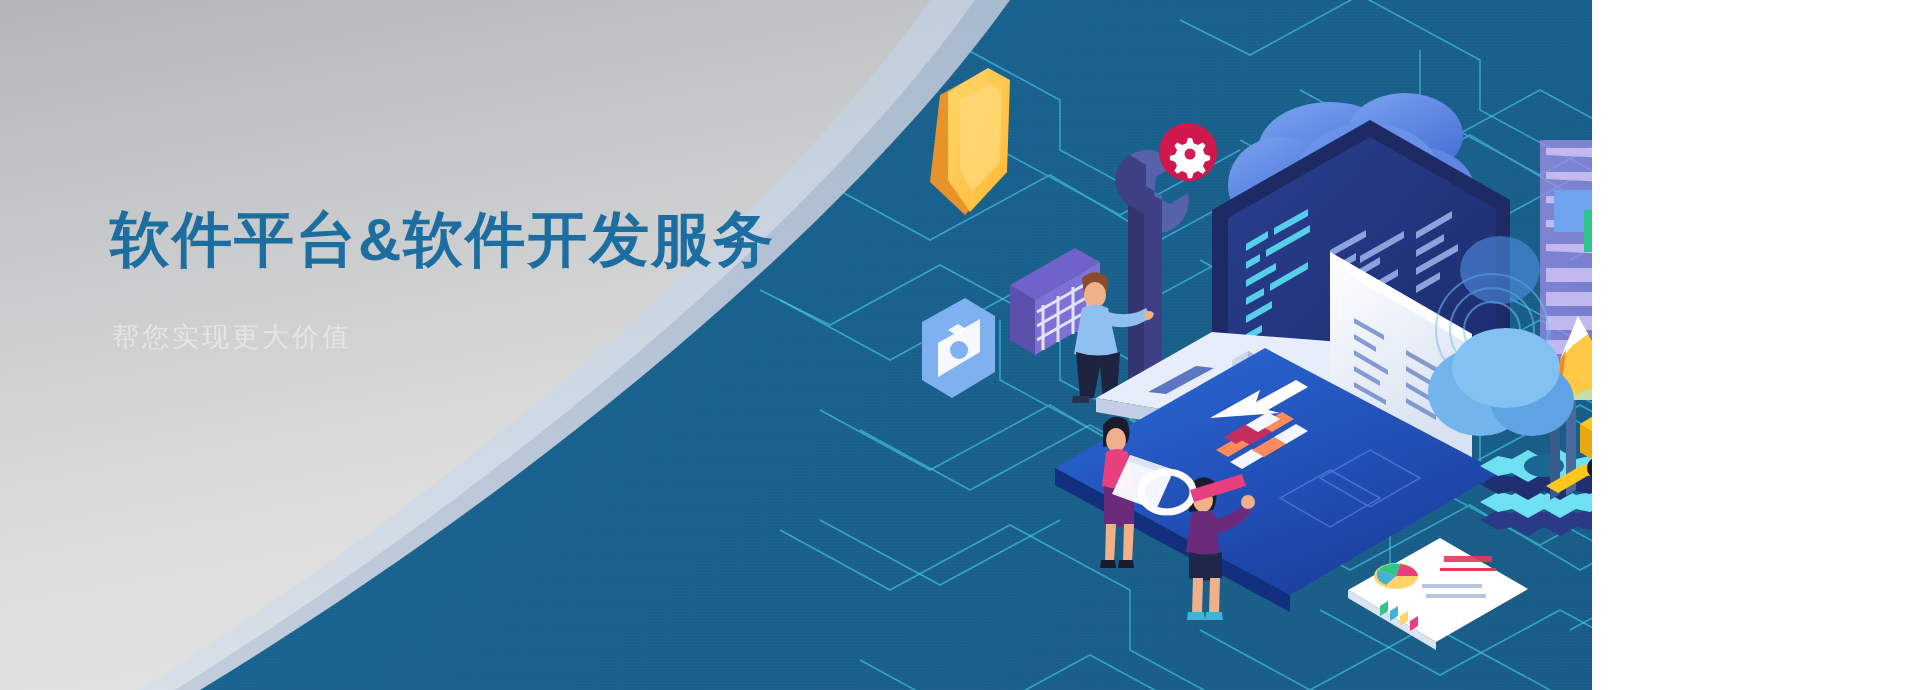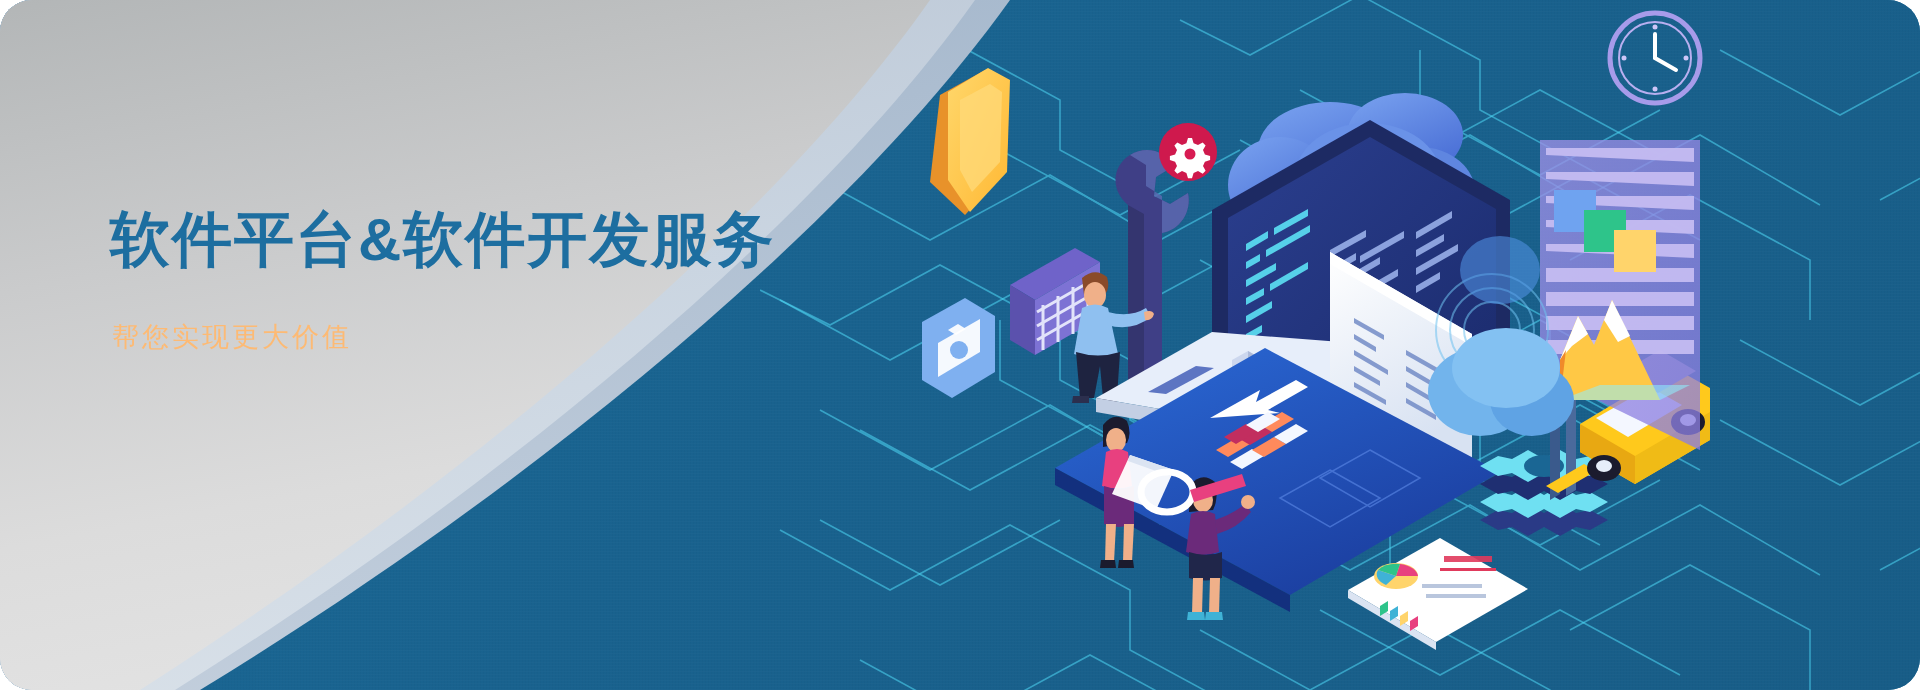--- a/index.html
+++ b/index.html
@@ -6,25 +6,24 @@
     margin: 0;
     padding: 0;
     background: #ffffff;
   }
   body {
     font-family: "Liberation Sans", "DejaVu Sans", sans-serif;
   }
 
   .banner {
     position: relative;
-    width: 1920px;
+    width: 1592px;
     height: 690px;
     overflow: hidden;
     background: #1a6694;
-    border-radius: 32px;
   }
 
   
   .bg-blue {
     position: absolute;
     inset: 0;
     background: linear-gradient(135deg, #1b6e9c 0%, #19628e 45%, #185d87 100%);
   }
   .bg-noise {
     position: absolute;
@@ -56,21 +55,21 @@
     color: #1d6ea0;
     letter-spacing: 2px;
     margin: 0;
     white-space: nowrap;
   }
   .subline {
     margin: 45px 0 0 2px;
     font-size: 27px;
     line-height: 1.3;
     font-weight: 400;
-    color: #fdba74;
+    color: #e5e5e5;
     letter-spacing: 3px;
   }
 
   
   .illustration {
     position: absolute;
     left: 860px;
     top: 0;
     width: 1060px;
     height: 690px;

